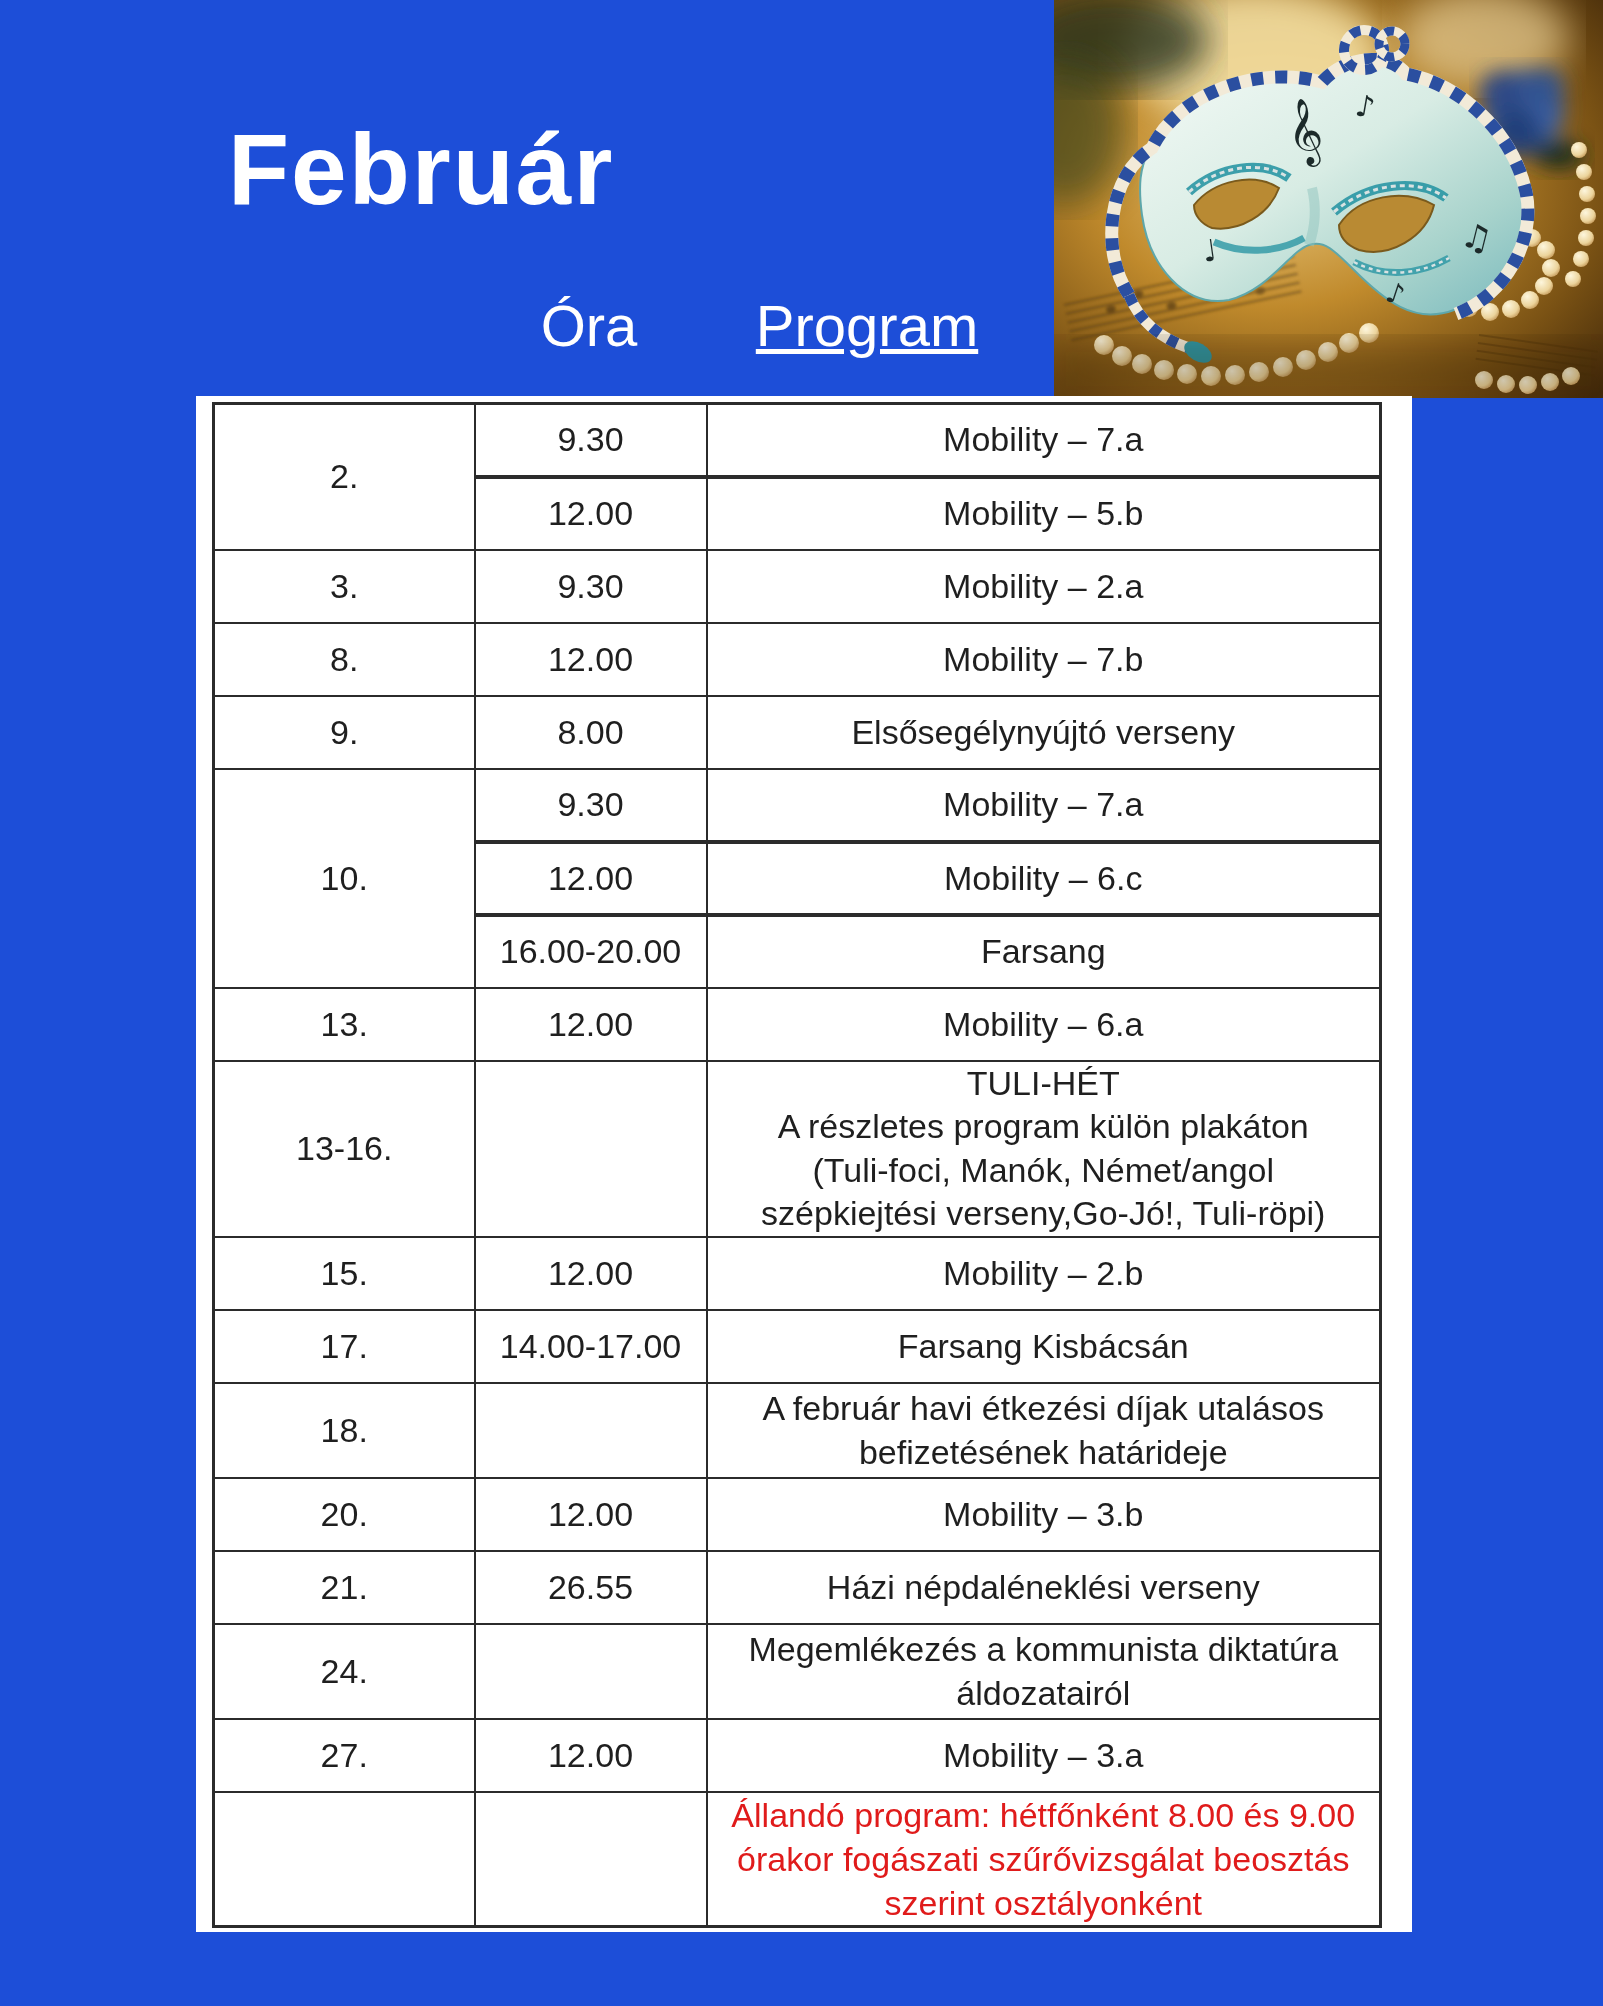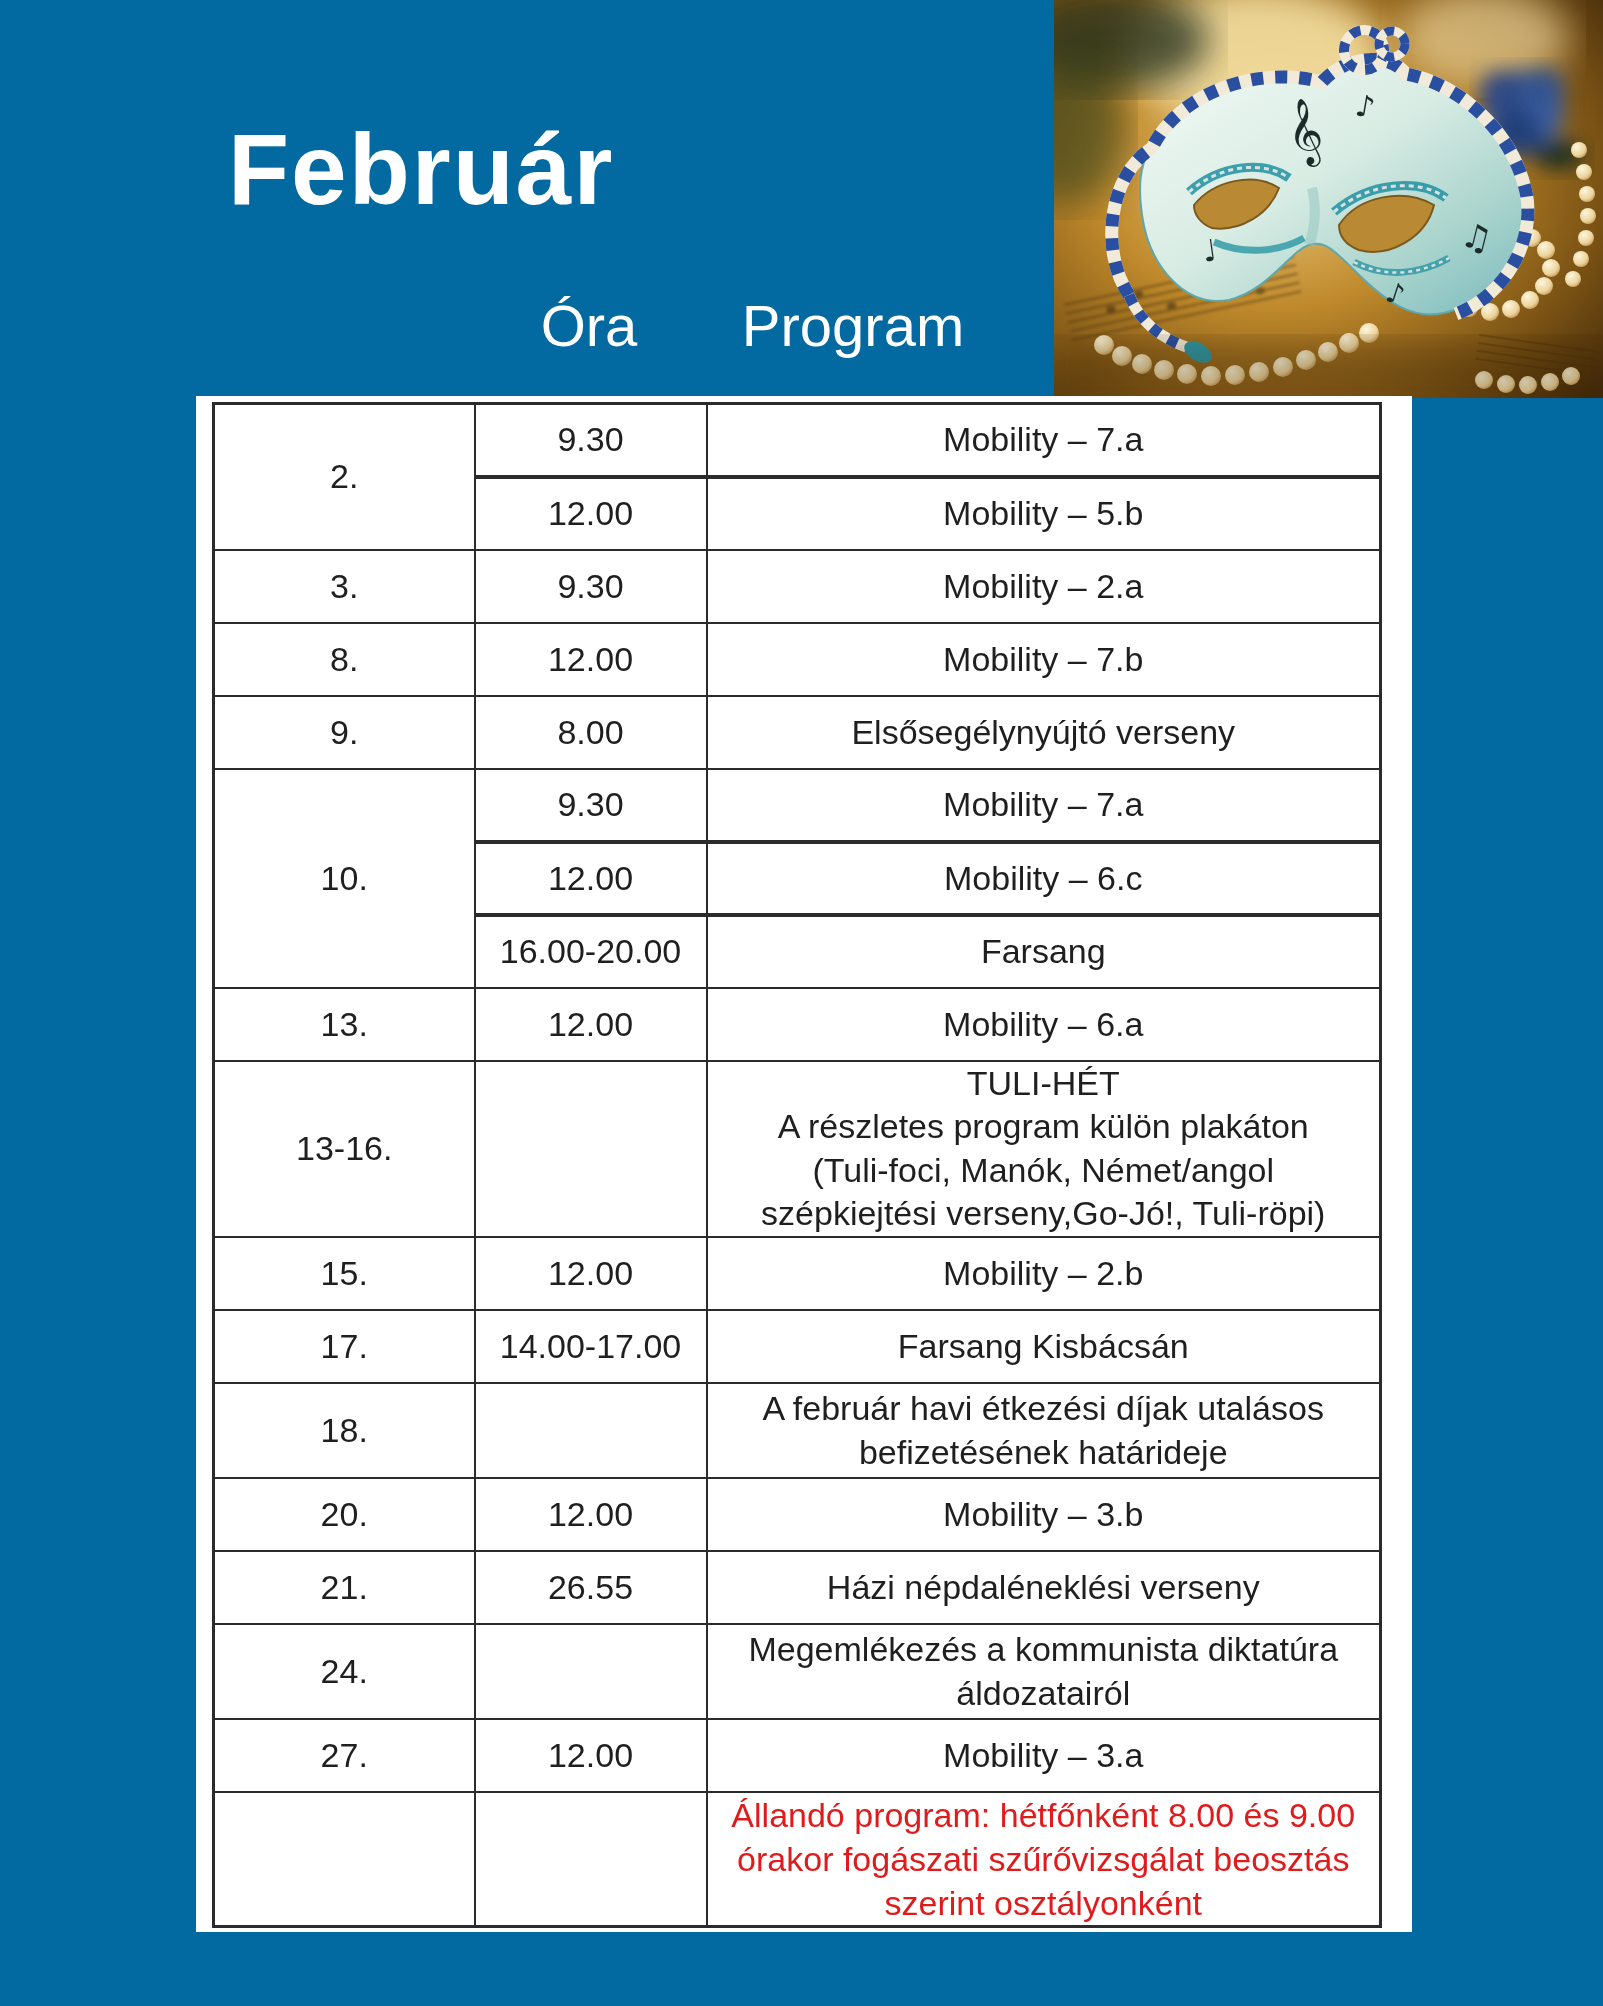--- a/index.html
+++ b/index.html
@@ -1,36 +1,36 @@
 <!DOCTYPE html>
 <html><head>
 <meta charset="utf-8">
 <style>
   html,body{margin:0;padding:0;}
   #canvas{
     position:relative;
     width:1603px;height:2006px;
-    background:#0369a1;
+    background:#1d4ed8;
     overflow:hidden;
     font-family:"Liberation Sans", sans-serif;
   }
   .page-title{
     position:absolute;left:228px;top:112px;
     font-size:100px;font-weight:bold;color:#ffffff;
     letter-spacing:2px;
   }
   .col-head{
     position:absolute;top:290px;height:70px;
     color:#ffffff;font-size:58px;font-weight:400;
     display:flex;align-items:center;justify-content:center;
     white-space:nowrap;
   }
   .head-date{left:212px;width:261px;}
   .head-time{left:473px;width:232px;}
-  .head-program{left:683px;width:340px;}
+  .head-program{left:697px;width:340px;text-decoration:underline;}
 
   .page-white{
     position:absolute;left:196px;top:396px;width:1216px;height:1536px;
     background:#ffffff;
   }
 
   .photo{
     position:absolute;left:1054px;top:0;width:549px;height:398px;
     overflow:hidden;
   }

